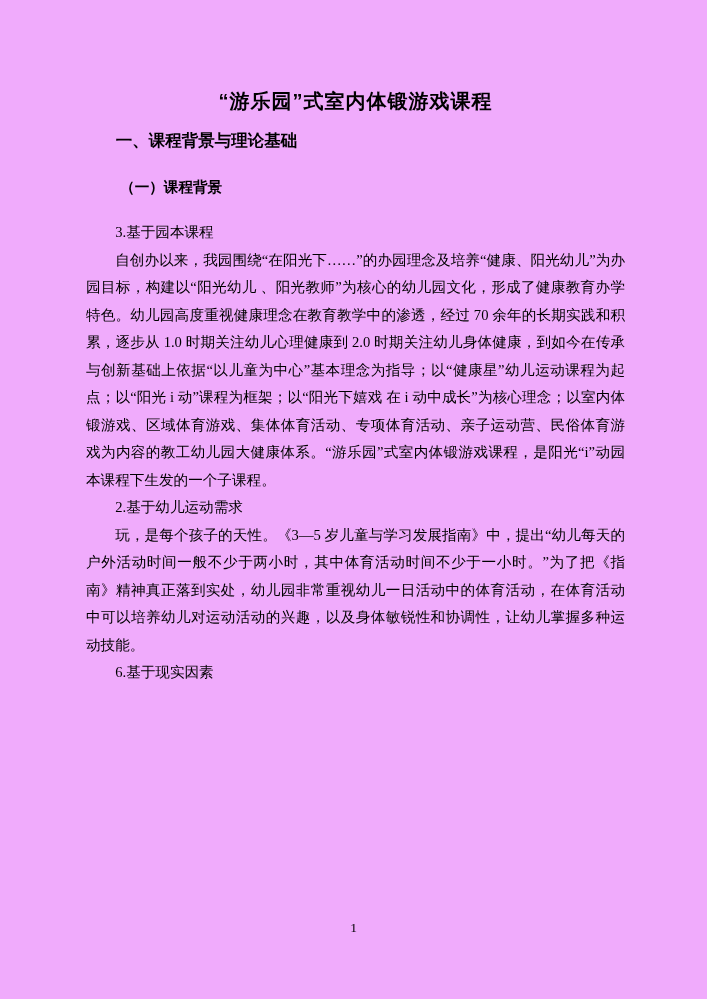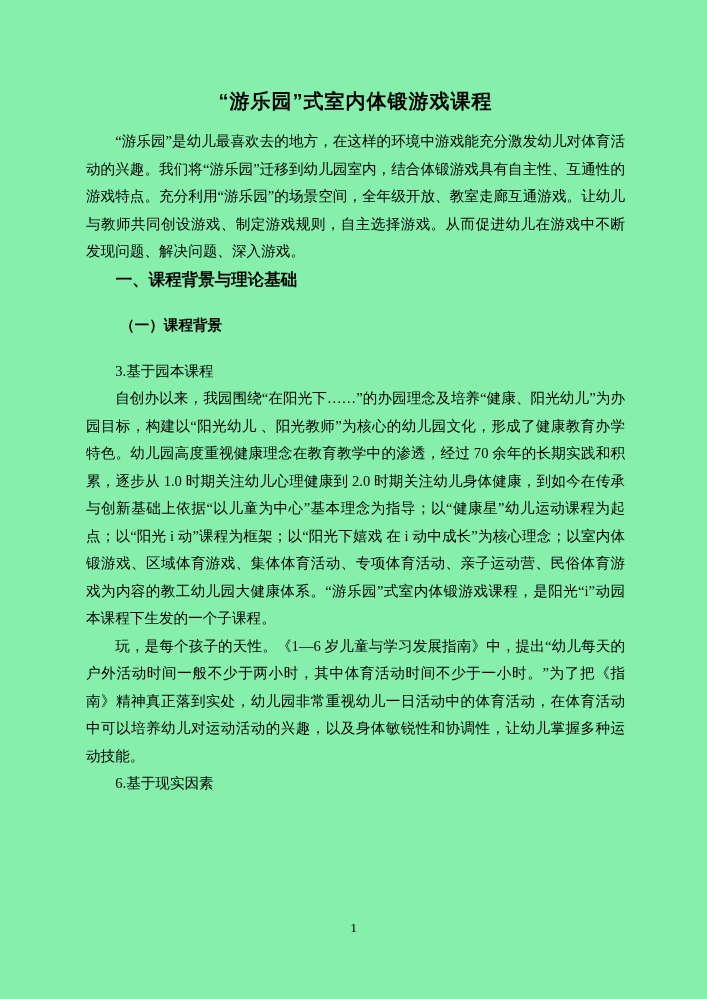--- a/index.html
+++ b/index.html
@@ -5,21 +5,21 @@
   html, body {
     margin: 0;
     padding: 0;
     background: #ffffff;
   }
   .page {
     position: relative;
     width: 707px;
     height: 999px;
     margin: 0 auto;
-    background: #86efac;
+    background: #f0abfc;
     box-sizing: border-box;
     padding: 86px 82px 0 86px;
     color: #000000;
     font-family: "Liberation Serif", "DejaVu Serif", serif;
     overflow: hidden;
   }
   .doc-title {
     font-family: "Liberation Sans", "DejaVu Sans", sans-serif;
     font-weight: 700;
     font-size: 20px;
@@ -69,31 +69,31 @@
     line-height: 20px;
   }
 </style>
 </head>
 <body>
 
 <div class="page">
 
   <h1 class="doc-title">“游乐园”式室内体锻游戏课程</h1>
 
-  <p class="body-para">“游乐园”是幼儿最喜欢去的地方，在这样的环境中游戏能充分激发幼儿对体育活动的兴趣。我们将“游乐园”迁移到幼儿园室内，结合体锻游戏具有自主性、互通性的游戏特点。充分利用“游乐园”的场景空间，全年级开放、教室走廊互通游戏。让幼儿与教师共同创设游戏、制定游戏规则，自主选择游戏。从而促进幼儿在游戏中不断发现问题、解决问题、深入游戏。</p>
 
   <h2 class="section-heading">一、课程背景与理论基础</h2>
 
   <h3 class="subsection-heading">（一）课程背景</h3>
 
   <p class="item-heading">3.基于园本课程</p>
 
   <p class="body-para">自创办以来，我园围绕“在阳光下……”的办园理念及培养“健康、阳光幼儿”为办园目标，构建以“阳光幼儿 、阳光教师”为核心的幼儿园文化，形成了健康教育办学特色。幼儿园高度重视健康理念在教育教学中的渗透，经过 70 余年的长期实践和积累，逐步从 1.0 时期关注幼儿心理健康到 2.0 时期关注幼儿身体健康，到如今在传承与创新基础上依据“以儿童为中心”基本理念为指导；以“健康星”幼儿运动课程为起点；以“阳光 i 动”课程为框架；以“阳光下嬉戏 在 i 动中成长”为核心理念；以室内体锻游戏、区域体育游戏、集体体育活动、专项体育活动、亲子运动营、民俗体育游戏为内容的教工幼儿园大健康体系。“游乐园”式室内体锻游戏课程，是阳光“i”动园本课程下生发的一个子课程。</p>
 
+  <p class="item-heading">2.基于幼儿运动需求</p>
 
-  <p class="body-para">玩，是每个孩子的天性。《1—6 岁儿童与学习发展指南》中，提出“幼儿每天的户外活动时间一般不少于两小时，其中体育活动时间不少于一小时。”为了把《指南》精神真正落到实处，幼儿园非常重视幼儿一日活动中的体育活动，在体育活动中可以培养幼儿对运动活动的兴趣，以及身体敏锐性和协调性，让幼儿掌握多种运动技能。</p>
+  <p class="body-para">玩，是每个孩子的天性。《3—5 岁儿童与学习发展指南》中，提出“幼儿每天的户外活动时间一般不少于两小时，其中体育活动时间不少于一小时。”为了把《指南》精神真正落到实处，幼儿园非常重视幼儿一日活动中的体育活动，在体育活动中可以培养幼儿对运动活动的兴趣，以及身体敏锐性和协调性，让幼儿掌握多种运动技能。</p>
 
   <p class="item-heading">6.基于现实因素</p>
 
 
   <div class="page-number">1</div>
 
 </div>
 
 </body></html>

